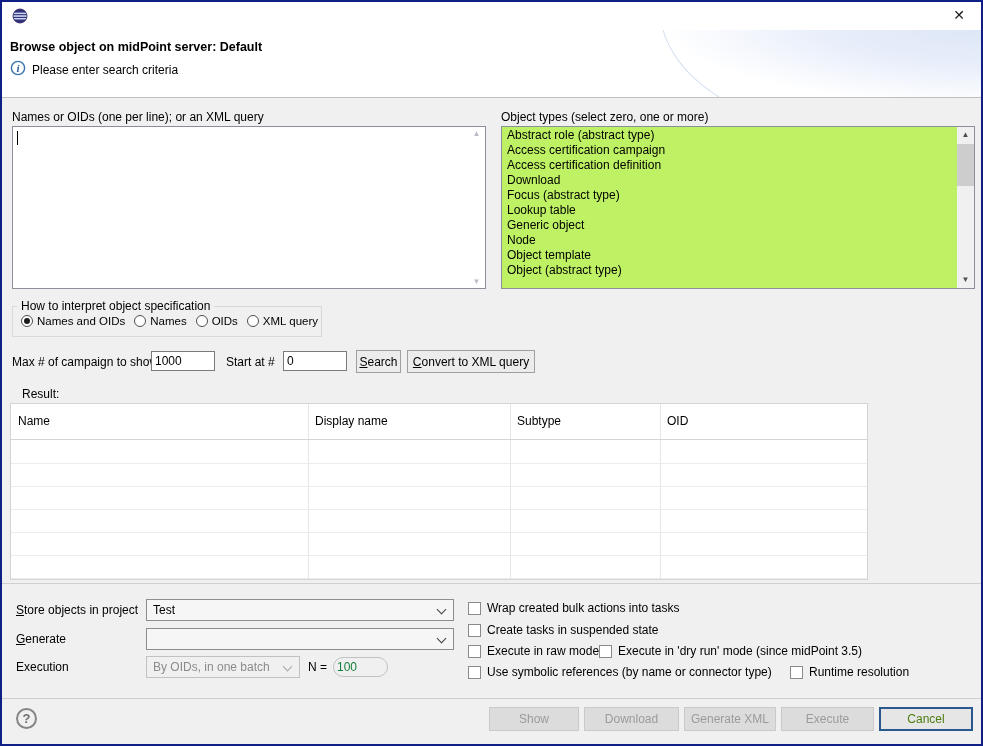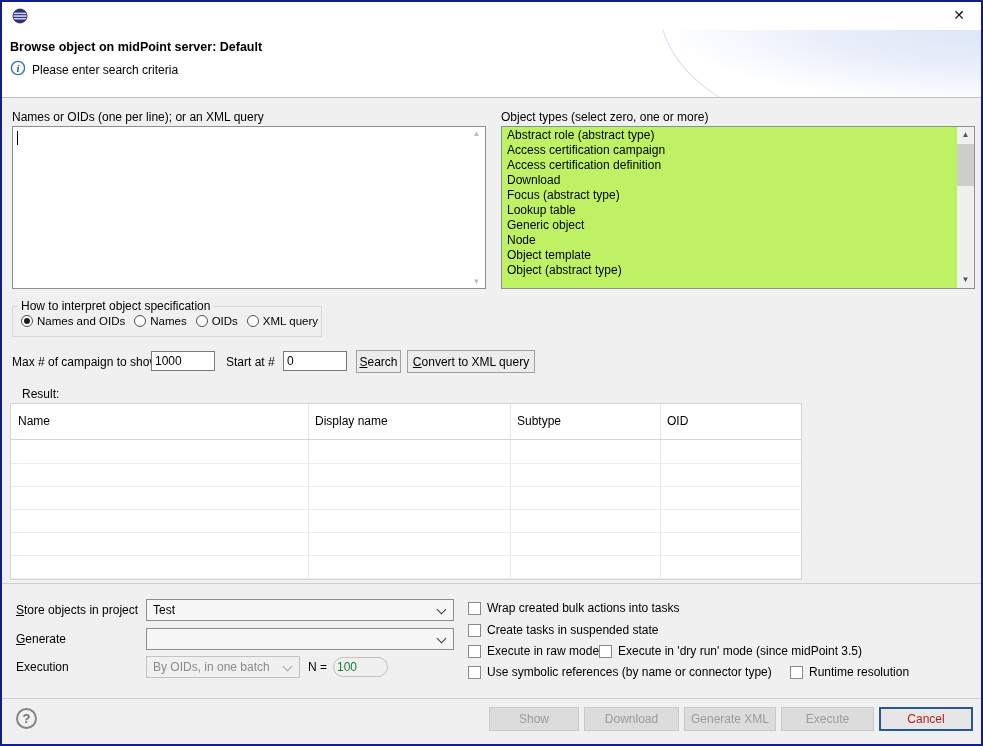--- a/index.html
+++ b/index.html
@@ -62,21 +62,21 @@
   .tin { position:absolute; height:20px; border:1px solid #7a7a7a; background:#fff;
          font-family:"Liberation Sans", sans-serif; font-size:12px; padding:0 3px; color:#000; }
   .tin.disabled { background:#f0f0f0; border-color:#c2c2c2; color:#15803d;border-radius:10px; }
   .btn { border:1px solid #9f9f9f; background:#ececec; font-family:"Liberation Sans", sans-serif;
          font-size:12px; color:#000; cursor:default; }
   .abs { position:absolute; height:23px; }
   .mn { display:inline-block; }
   .mn::first-letter { text-decoration:underline; }
 
   
-  .rtable { position:absolute; left:8px; top:401px; width:792px; height:177px; background:#fff;
+  .rtable { position:absolute; left:8px; top:401px; width:858px; height:177px; background:#fff;
             border:1px solid #d4d4d4; }
   .col-sep { position:absolute; top:0; bottom:0; width:1px; background:#e6e6e6; }
   .thead { position:absolute; left:0; top:0; right:0; height:36px; border-bottom:1px solid #d4d4d4; display:flex; }
   .th { padding:10px 0 0 7px; font-size:12px; }
   .tbody { position:absolute; left:0; top:37px; right:0; bottom:0; }
   .trow { height:23px; border-bottom:1px solid #ececec; }
 
   
   .options-panel { position:absolute; left:0; top:581px; width:100%; height:116px;
                    border-top:1px solid #cfcfcf; border-bottom:1px solid #cfcfcf; }
@@ -90,21 +90,21 @@
   .cb { position:absolute; display:flex; align-items:center; gap:6px; height:16px;
         font-size:12px; white-space:nowrap; }
   .cb .box { width:13px; height:13px; border:1px solid #8a8a8a; background:#fff; flex:0 0 auto; }
 
   
   .help { position:absolute; left:14px; top:706px; width:21px; height:21px; border:2px solid #858585;
           border-radius:50%; color:#6f6f6f; font-weight:bold; font-size:13px; text-align:center;
           line-height:17px; }
   .fbar { position:absolute; right:8px; top:705px; display:flex; gap:5px; }
   .fbtn { height:24px; border:1px solid #9f9f9f; background:#ececec;
-          font-family:"Liberation Sans", sans-serif; font-size:12px; color:#b91c1c; cursor:default; }
+          font-family:"Liberation Sans", sans-serif; font-size:12px; color:#4d7c0f; cursor:default; }
   .fbtn.disabled { background:#dcdcdc; border-color:#c9c9c9; color:#9b9b9b; }
   .fbtn.cancel { background:#e6e6e6; border:1px solid #29588e; box-shadow: inset 0 0 0 1px #29588e; }
 </style>
 </head>
 <body>
 
 <div class="window">
 
   <div class="titlebar">
     <span class="app-icon">

